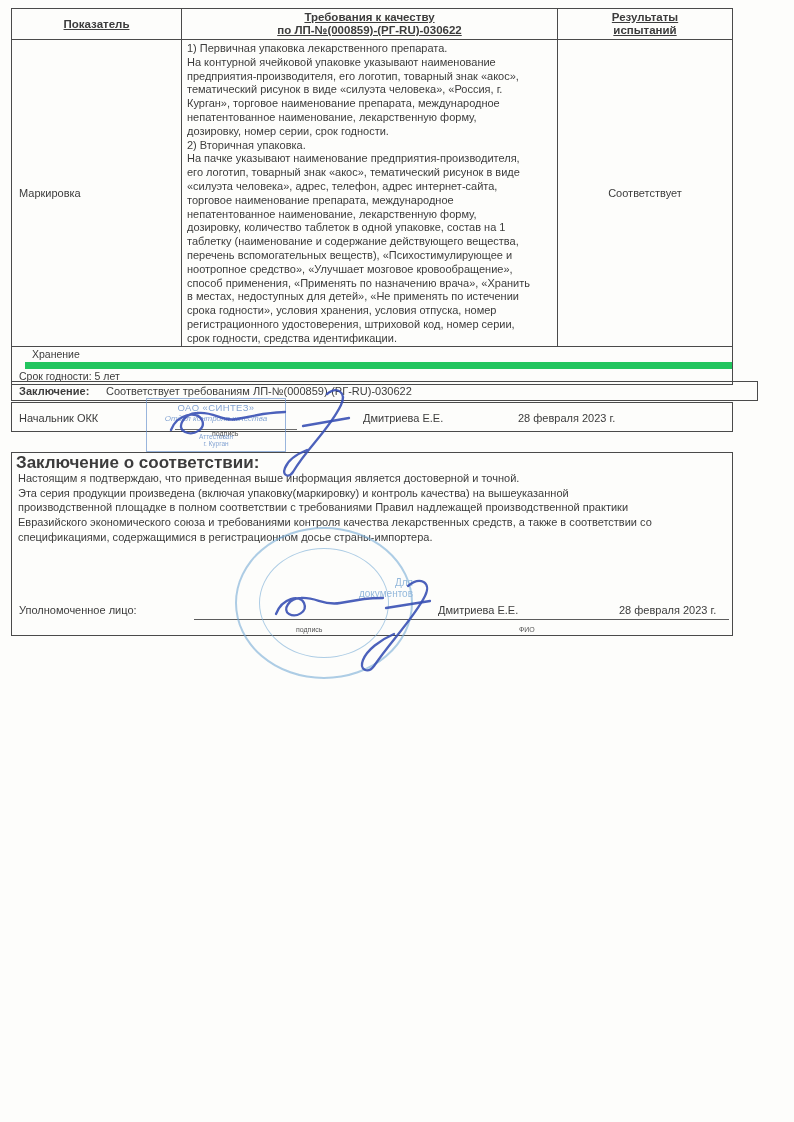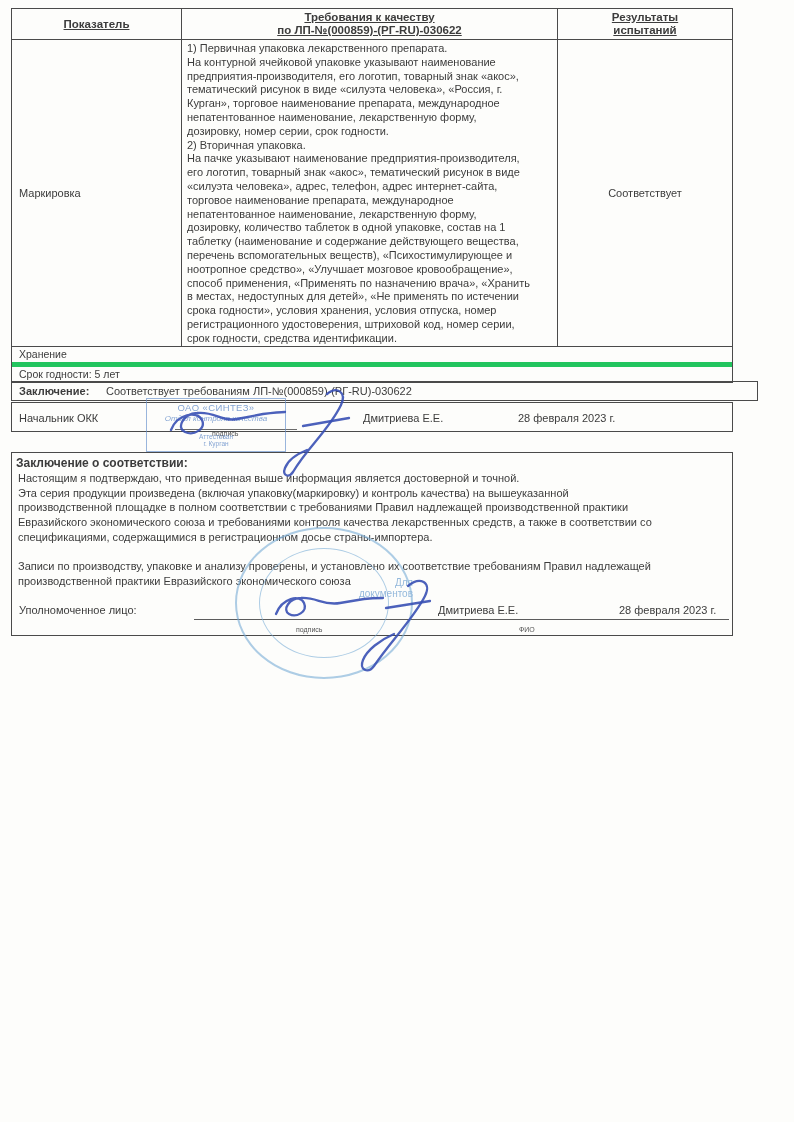--- a/index.html
+++ b/index.html
@@ -15,21 +15,21 @@
   .c2{width:376px;border-right:1px solid #4a4a4a;}
   .c3{flex:1;}
   .head{height:30px;border-bottom:1px solid #4a4a4a;text-decoration:underline;}
   .head .c{display:flex;flex-direction:column;justify-content:center;align-items:center;
            font-weight:bold;font-size:11.5px;line-height:13px;text-align:center;}
   .marking{height:306px;border-bottom:1px solid #4a4a4a;}
   .ind{display:flex;align-items:center;padding-left:7px;font-size:11px;}
   .req{padding:2px 4px 0 5px;font-size:11px;line-height:13.8px;white-space:pre-line;}
   .res{display:flex;align-items:center;justify-content:center;font-size:11px;}
   .slim{height:15px;position:relative;font-size:10.5px;line-height:15px;}
-  .slim.first{border-bottom:5px solid #22c55e;}
+  .slim.first{border-bottom:7px solid #22c55e;margin-left:13px;}
   .slab{padding-left:7px;}
   .sval{position:absolute;left:124px;top:0;}
   
   .box{position:absolute;left:11px;box-sizing:border-box;border:1px solid #4a4a4a;background:transparent;}
   .concl{top:381px;width:747px;height:20px;font-size:11px;line-height:18px;}
   .concl .b{position:absolute;left:7px;top:0;font-weight:bold;}
   .concl .cv{position:absolute;left:94px;top:0;}
   
   .qcrow{top:402px;width:722px;height:30px;font-size:11px;}
   .qcrow .role{position:absolute;left:7px;top:9px;}
@@ -41,21 +41,21 @@
   
   .rstamp{position:absolute;left:146px;top:398px;width:140px;height:54px;box-sizing:border-box;
           border:1.5px solid rgba(106,147,205,.8);color:#6f95cc;text-align:center;
           padding-top:3px;opacity:.85;z-index:4;pointer-events:none;}
   .rs1{font-size:9.5px;letter-spacing:.4px;}
   .rs2{font-size:8px;font-style:italic;margin-top:1px;}
   .rs3{font-size:6.5px;margin-top:10px;}
   .rs4{font-size:6.5px;}
   
   .conf{top:452px;width:722px;height:184px;font-size:11px;line-height:14.8px;}
-  .conf .ct{font-weight:bold;font-size:12px;padding:3px 0 0 4px;}
+  .conf .ct{font-weight:bold;font-size:17px;padding:3px 0 0 4px;}
   .conf .cp{padding:0 4px 0 6px;white-space:pre-line;}
   .conf .p3{margin-top:14px;}
   .conf .role2{position:absolute;left:7px;top:150px;}
   .conf .sigline2{position:absolute;left:182px;right:3px;top:166px;border-bottom:1px solid #5c5c5c;}
   .conf .cap2{position:absolute;left:284px;top:170px;}
   .conf .nm2{position:absolute;left:426px;top:150px;}
   .conf .fio{position:absolute;left:507px;top:170px;}
   .conf .dt2{position:absolute;left:607px;top:150px;}
   
   .ostamp{position:absolute;left:235px;top:527px;width:178px;height:152px;z-index:3;pointer-events:none;opacity:.8;}
@@ -147,22 +147,20 @@
     <path d="M148,42 L194,34"></path>
   </svg>
 
   <div class="box conf">
     <div class="ct">Заключение о соответствии:</div>
     <div class="cp">Настоящим я подтверждаю, что приведенная выше информация является достоверной и точной.</div>
     <div class="cp">Эта серия продукции произведена (включая упаковку(маркировку) и контроль качества) на вышеуказанной
 производственной площадке в полном соответствии с требованиями Правил надлежащей производственной практики
 Евразийского экономического союза и требованиями контроля качества лекарственных средств, а также в соответствии со
 спецификациями, содержащимися в регистрационном досье страны-импортера.</div>
-    <div class="cp p3">Записи по производству, упаковке и анализу проверены, и установлено их соответствие требованиям Правил надлежащей
-производственной практики Евразийского экономического союза</div>
     <span class="role2">Уполномоченное лицо:</span>
     <span class="sigline2"></span>
     <span class="cap cap2">подпись</span>
     <span class="nm2">Дмитриева Е.Е.</span>
     <span class="cap fio">ФИО</span>
     <span class="dt2">28 февраля 2023 г.</span>
   </div>
 
   <div class="ostamp">
     <div class="oring"></div>

